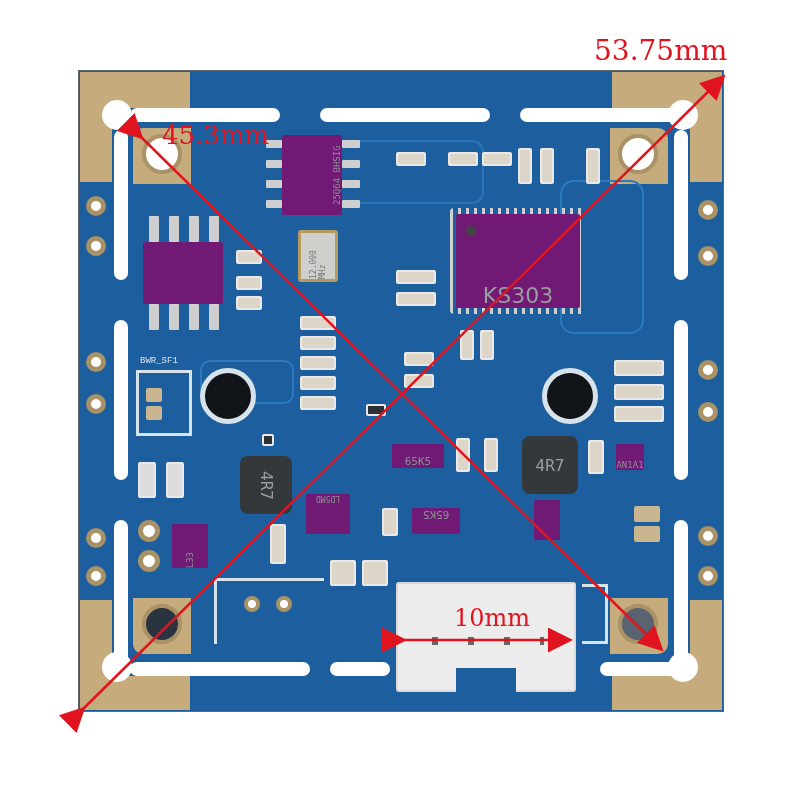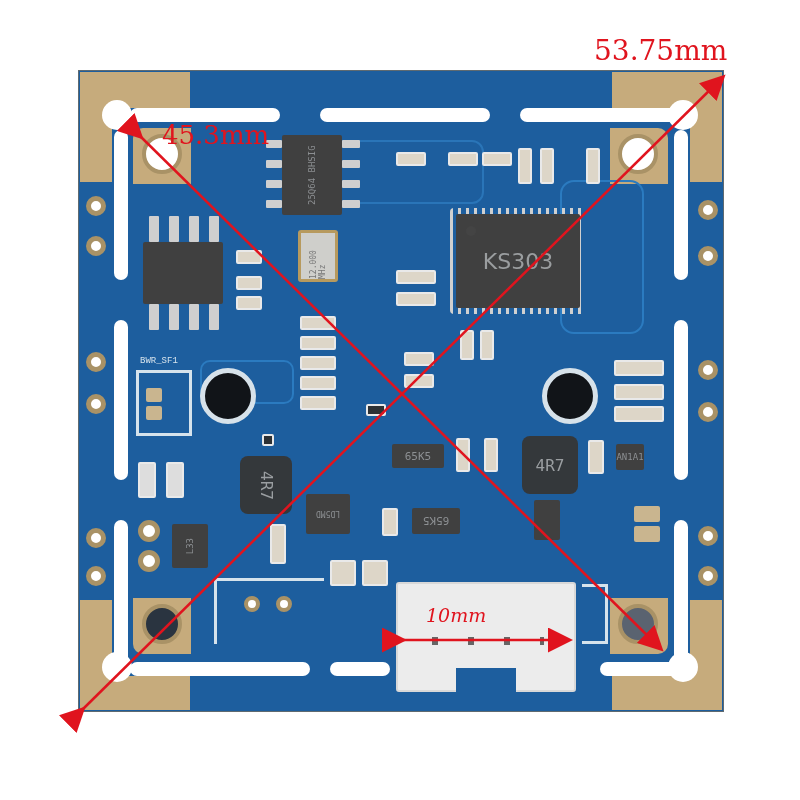--- a/index.html
+++ b/index.html
@@ -5,21 +5,21 @@
   html,body{margin:0;padding:0;background:#ffffff;}
   body{width:800px;height:800px;position:relative;overflow:hidden;font-family:"Liberation Sans",sans-serif;}
   .abs{position:absolute;}
   
   .board{left:78px;top:70px;width:646px;height:642px;background:#1d5e9e;border:1px solid #5f6a70;box-sizing:border-box;}
   .gold{background:#c6ab7c;}
   .slot{background:#ffffff;}
   .hole{background:#ffffff;border-radius:50%;border:4px solid #a99266;box-sizing:border-box;}
   .hole.dark{background:#2a3440;}
   .pad{background:#c9b58f;border-radius:2px;}
-  .chip{background:#404040;border-radius:2px;color:#8c8f92;font-family:"DejaVu Sans Mono",monospace;display:flex;align-items:center;justify-content:center;}
+  .chip{background:#701a75;border-radius:2px;color:#8c8f92;font-family:"DejaVu Sans Mono",monospace;display:flex;align-items:flex-end;justify-content:center;}
   .pin{background:#cfcfcf;border-radius:1px;}
   .smd{background:#ddd6c8;border:2px solid #e9e9e9;border-radius:2px;box-sizing:border-box;}
   .smd.dark{background:#2d3134;}
   .inductor{background:#34383b;border-radius:8px;color:#9a9ea1;font-family:"DejaVu Sans Mono",monospace;display:flex;align-items:center;justify-content:center;font-size:16px;}
   .screw{border-radius:50%;background:#111418;border:5px solid #d7e2ea;box-sizing:border-box;}
   .silk{border:3px solid #d6e3ec;box-sizing:border-box;}
   .annot{color:#e0141e;font-family:"DejaVu Serif",serif;white-space:nowrap;}
   .connector{background:#ececec;border:2px solid #d8d8d8;box-sizing:border-box;}
   .trace{border:2px solid #2b7bc0;}
 </style>
@@ -205,13 +205,13 @@
       <path d="M0,0 L10,5 L0,10 z" fill="#e0141e"></path>
     </marker>
   </defs>
   <line x1="82" y1="710" x2="722" y2="78" stroke="#e0141e" stroke-width="2.5" marker-end="url(#ah)" marker-start="url(#ah)"></line>
   <line x1="140" y1="136" x2="660" y2="648" stroke="#e0141e" stroke-width="2.5" marker-end="url(#ah)" marker-start="url(#ah)"></line>
   <line x1="402" y1="640" x2="568" y2="640" stroke="#e0141e" stroke-width="2.5" marker-end="url(#ah)" marker-start="url(#ah)"></line>
 </svg>
 
 <div class="abs annot" style="left:594px;top:34px;font-size:28px;">53.75mm</div>
 <div class="abs annot" style="left:162px;top:120px;font-size:26px;">45.3mm</div>
-<div class="abs annot" style="left:426px;top:604px;font-size:19px;font-style:italic;">10mm</div>
+<div class="abs annot" style="left:454px;top:604px;font-size:24px;">10mm</div>
 
 </body></html>

